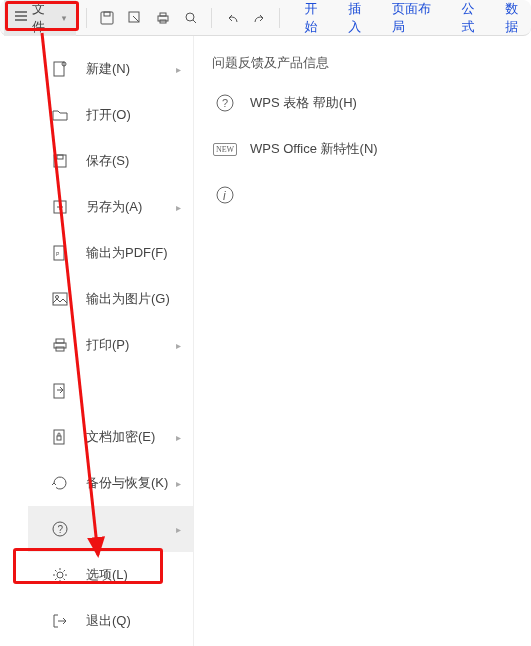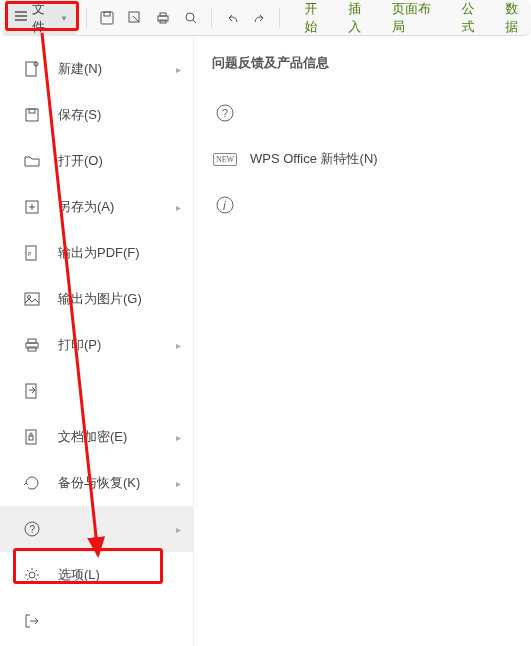--- a/index.html
+++ b/index.html
@@ -4,33 +4,33 @@
 <style>
   * { box-sizing: border-box; margin: 0; padding: 0; }
   body { font-family: "Microsoft YaHei", sans-serif; font-size: 13px; color: #333; background: #fff; width: 531px; height: 646px; overflow: hidden; position: relative; }
   
   .topbar { display: flex; align-items: center; height: 36px; border-bottom: 1px solid #ddd; background: #f8f8f8; border-radius: 8px; }
   .file-btn { display: flex; align-items: center; gap: 4px; padding: 4px 10px; margin: 4px; background: #e8e8e8; border-radius: 3px; cursor: pointer; color: #444; }
   .file-btn .hamb { display:inline-block; width:14px; }
   .file-btn .chev { font-size: 9px; color:#888; }
   .tb-sep { width:1px; height:20px; background:#ddd; margin:0 6px; }
   .tb-icon { width:20px; height:20px; margin: 0 4px; display:flex; align-items:center; justify-content:center; color:#555; cursor:pointer; }
-  .tb-tabs { display:flex; gap:18px; margin-left:18px; color:#4d7c0f; }
+  .tb-tabs { display:flex; gap:18px; margin-left:18px; color:#1d4ed8; }
   .tb-tab { cursor:pointer; font-size:13px; }
   
   .main { display:flex; height: calc(646px - 36px); }
   .sidebar { width: 194px; background:#fff; border-right:1px solid #eee; padding-top:10px; }
-  .s-item { display:flex; align-items:center; height:46px; padding-left:22px; gap:16px; cursor:pointer; color:#444; position:relative; }
+  .s-item { display:flex; align-items:center; height:46px; padding-left:22px; gap:16px; cursor:pointer; color:#444; position:relative;margin-left:28px; }
   .s-item.selected { background:#efefef; }
   .s-icon { width:20px; height:20px; display:flex; align-items:center; justify-content:center; color:#555; flex-shrink:0; }
   .s-text { flex:1; font-size:13px; }
   .s-arrow { position:absolute; right:12px; color:#aaa; font-size:10px; }
   
   .panel { flex:1; padding:18px 10px; }
-  .panel-title { font-size:13px; color:#555; margin-bottom:18px; padding-left:8px;font-weight:bold; }
+  .panel-title { font-size:13px; color:#555; margin-bottom:8px; padding-left:8px; }
   .p-item { display:flex; align-items:center; gap:14px; height:46px; padding-left:10px; cursor:pointer; color:#444; }
   .p-icon { width:22px; height:22px; display:flex; align-items:center; justify-content:center; color:#666; }
   .new-badge { border:1px solid #888; font-size:8px; padding:1px 2px; border-radius:2px; color:#666;font-family:Liberation Serif, serif; }
   
   
   .anno-file { position:absolute; left:5px; top:1px; width:74px; height:30px; border:3px solid #e11; border-radius:3px; pointer-events:none; }
   .anno-opt { position:absolute; left:13px; top:548px; width:150px; height:36px; border:3px solid #e11; border-radius:3px; pointer-events:none; }
   .anno-arrow { position:absolute; left:0; top:0; pointer-events:none; }
 </style>
 </head>
@@ -101,33 +101,33 @@
             <rect x="3" y="2" width="10" height="14" fill="none" stroke="#555"></rect>
             <circle cx="13" cy="4" r="2" fill="none" stroke="#555"></circle>
           </svg>
         </span>
       <span class="s-text">新建(N)</span>
       <span class="s-arrow">▸</span>
     </div>
     <div class="s-item">
       <span class="s-icon">
           <svg width="18" height="18" viewBox="0 0 18 18">
+            <path d="M2 5h5l2 2h7v7H2z" fill="none" stroke="#555"></path>
+          </svg>
+        </span>
+      <span class="s-text">打开(O)</span>
+    </div>
+    <div class="s-item">
+      <span class="s-icon">
+          <svg width="18" height="18" viewBox="0 0 18 18">
             <rect x="3" y="3" width="12" height="12" fill="none" stroke="#555"></rect>
             <rect x="6" y="3" width="6" height="4" fill="none" stroke="#555"></rect>
           </svg>
         </span>
       <span class="s-text">保存(S)</span>
-    </div>
-    <div class="s-item">
-      <span class="s-icon">
-          <svg width="18" height="18" viewBox="0 0 18 18">
-            <path d="M2 5h5l2 2h7v7H2z" fill="none" stroke="#555"></path>
-          </svg>
-        </span>
-      <span class="s-text">打开(O)</span>
     </div>
     <div class="s-item">
       <span class="s-icon">
           <svg width="18" height="18" viewBox="0 0 18 18">
             <rect x="3" y="3" width="12" height="12" fill="none" stroke="#555"></rect>
             <path d="M6 9h6M9 6v6" stroke="#555"></path>
           </svg>
         </span>
       <span class="s-text">另存为(A)</span>
       <span class="s-arrow">▸</span>
@@ -207,32 +207,34 @@
           </svg>
         </span>
       <span class="s-text">选项(L)</span>
     </div>
     <div class="s-item">
       <span class="s-icon">
           <svg width="18" height="18" viewBox="0 0 18 18">
             <path d="M7 3H3v12h4M7 9h8M12 6l3 3-3 3" fill="none" stroke="#555"></path>
           </svg>
         </span>
+      <span class="s-text">退出(Q)</span>
     </div>
   </div>
 
   <div class="panel">
     <div class="panel-title">问题反馈及产品信息</div>
     <div class="p-item">
       <span class="p-icon">
           <svg width="20" height="20" viewBox="0 0 20 20">
             <circle cx="10" cy="10" r="8" fill="none" stroke="#666"></circle>
             <text x="7" y="14" font-size="11" fill="#666">?</text>
           </svg>
         </span>
+      <span>WPS 表格 帮助(H)</span>
     </div>
     <div class="p-item">
       <span class="p-icon">
           <span class="new-badge">NEW</span>
         </span>
       <span>WPS Office 新特性(N)</span>
     </div>
     <div class="p-item">
       <span class="p-icon">
           <svg width="20" height="20" viewBox="0 0 20 20">

